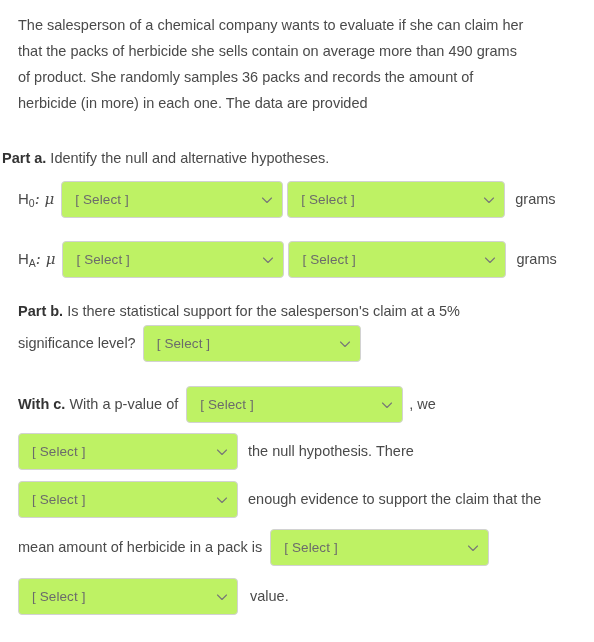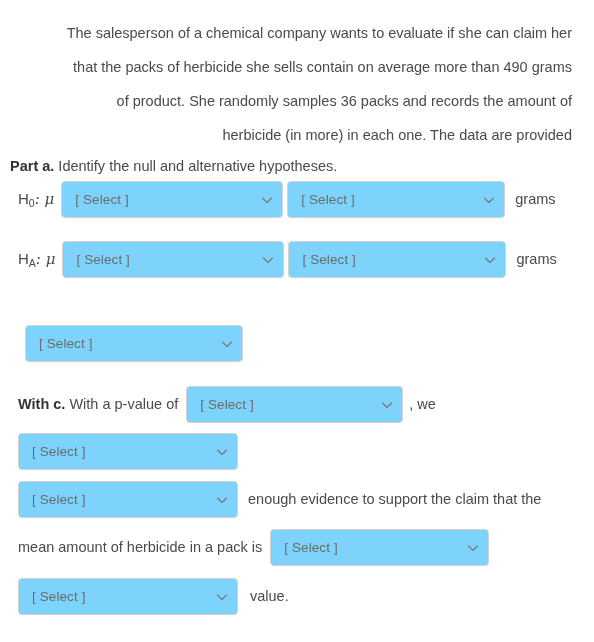--- a/index.html
+++ b/index.html
@@ -19,45 +19,44 @@
   .page {
     position: relative;
     width: 594px;
     height: 642px;
     box-sizing: border-box;
     padding: 12px 18px 0 18px;
   }
 
   
   .para {
-    margin: 8px;
+    margin: 0;
     color: #4a4a4a;
     font-size: 14.5px;
     line-height: 26px;
     max-width: 560px;
-    text-align: right;
   }
   .strong {
     font-weight: bold;
     color: #333333;
   }
   .txt {
     color: #4a4a4a;
   }
 
   
   .sel {
     display: inline-flex;
     align-items: center;
     justify-content: space-between;
     box-sizing: border-box;
     height: 37px;
     border: 1px solid #d2d2d2;
     border-radius: 4px;
-    background: #7dd3fc;
+    background: #bef264;
     padding: 0 9px 0 13px;
     vertical-align: middle;
     cursor: pointer;
     user-select: none;
   }
   .sel .sel-label {
     color: #6b6b6b;
     font-size: 13.5px;
     white-space: nowrap;
     letter-spacing: .1px;
@@ -177,22 +176,26 @@
       <span class="chev">
         <svg viewBox="0 0 12 12" width="12" height="12">
             <path d="M1.5 4 L6 8.5 L10.5 4" fill="none" stroke="#777" stroke-width="1.1" stroke-linecap="round" stroke-linejoin="round"></path>
           </svg>
       </span>
     </div>
 
     <span class="unit">grams</span>
   </div>
 
+  <div class="row" style="left:18px; top:298px;">
+    <span class="para"><span class="strong">Part b.</span><span class="txt"> Is there statistical support for the salesperson's claim at a 5%</span></span>
+  </div>
 
   <div class="row" style="left:18px; top:325px;">
+    <span class="lead">significance level?</span>
     <div class="sel" style="width:218px; margin-left:7px;">
       <span class="sel-label">[ Select ]</span>
       <span class="chev">
         <svg viewBox="0 0 12 12" width="12" height="12">
             <path d="M1.5 4 L6 8.5 L10.5 4" fill="none" stroke="#777" stroke-width="1.1" stroke-linecap="round" stroke-linejoin="round"></path>
           </svg>
       </span>
     </div>
   </div>
 
@@ -211,20 +214,21 @@
 
   <div class="row" style="left:18px; top:433px;">
     <div class="sel" style="width:220px;">
       <span class="sel-label">[ Select ]</span>
       <span class="chev">
         <svg viewBox="0 0 12 12" width="12" height="12">
             <path d="M1.5 4 L6 8.5 L10.5 4" fill="none" stroke="#777" stroke-width="1.1" stroke-linecap="round" stroke-linejoin="round"></path>
           </svg>
       </span>
     </div>
+    <span class="trail" style="margin-left:10px;">the null hypothesis. There</span>
   </div>
 
   <div class="row" style="left:18px; top:481px;">
     <div class="sel" style="width:220px;">
       <span class="sel-label">[ Select ]</span>
       <span class="chev">
         <svg viewBox="0 0 12 12" width="12" height="12">
             <path d="M1.5 4 L6 8.5 L10.5 4" fill="none" stroke="#777" stroke-width="1.1" stroke-linecap="round" stroke-linejoin="round"></path>
           </svg>
       </span>

